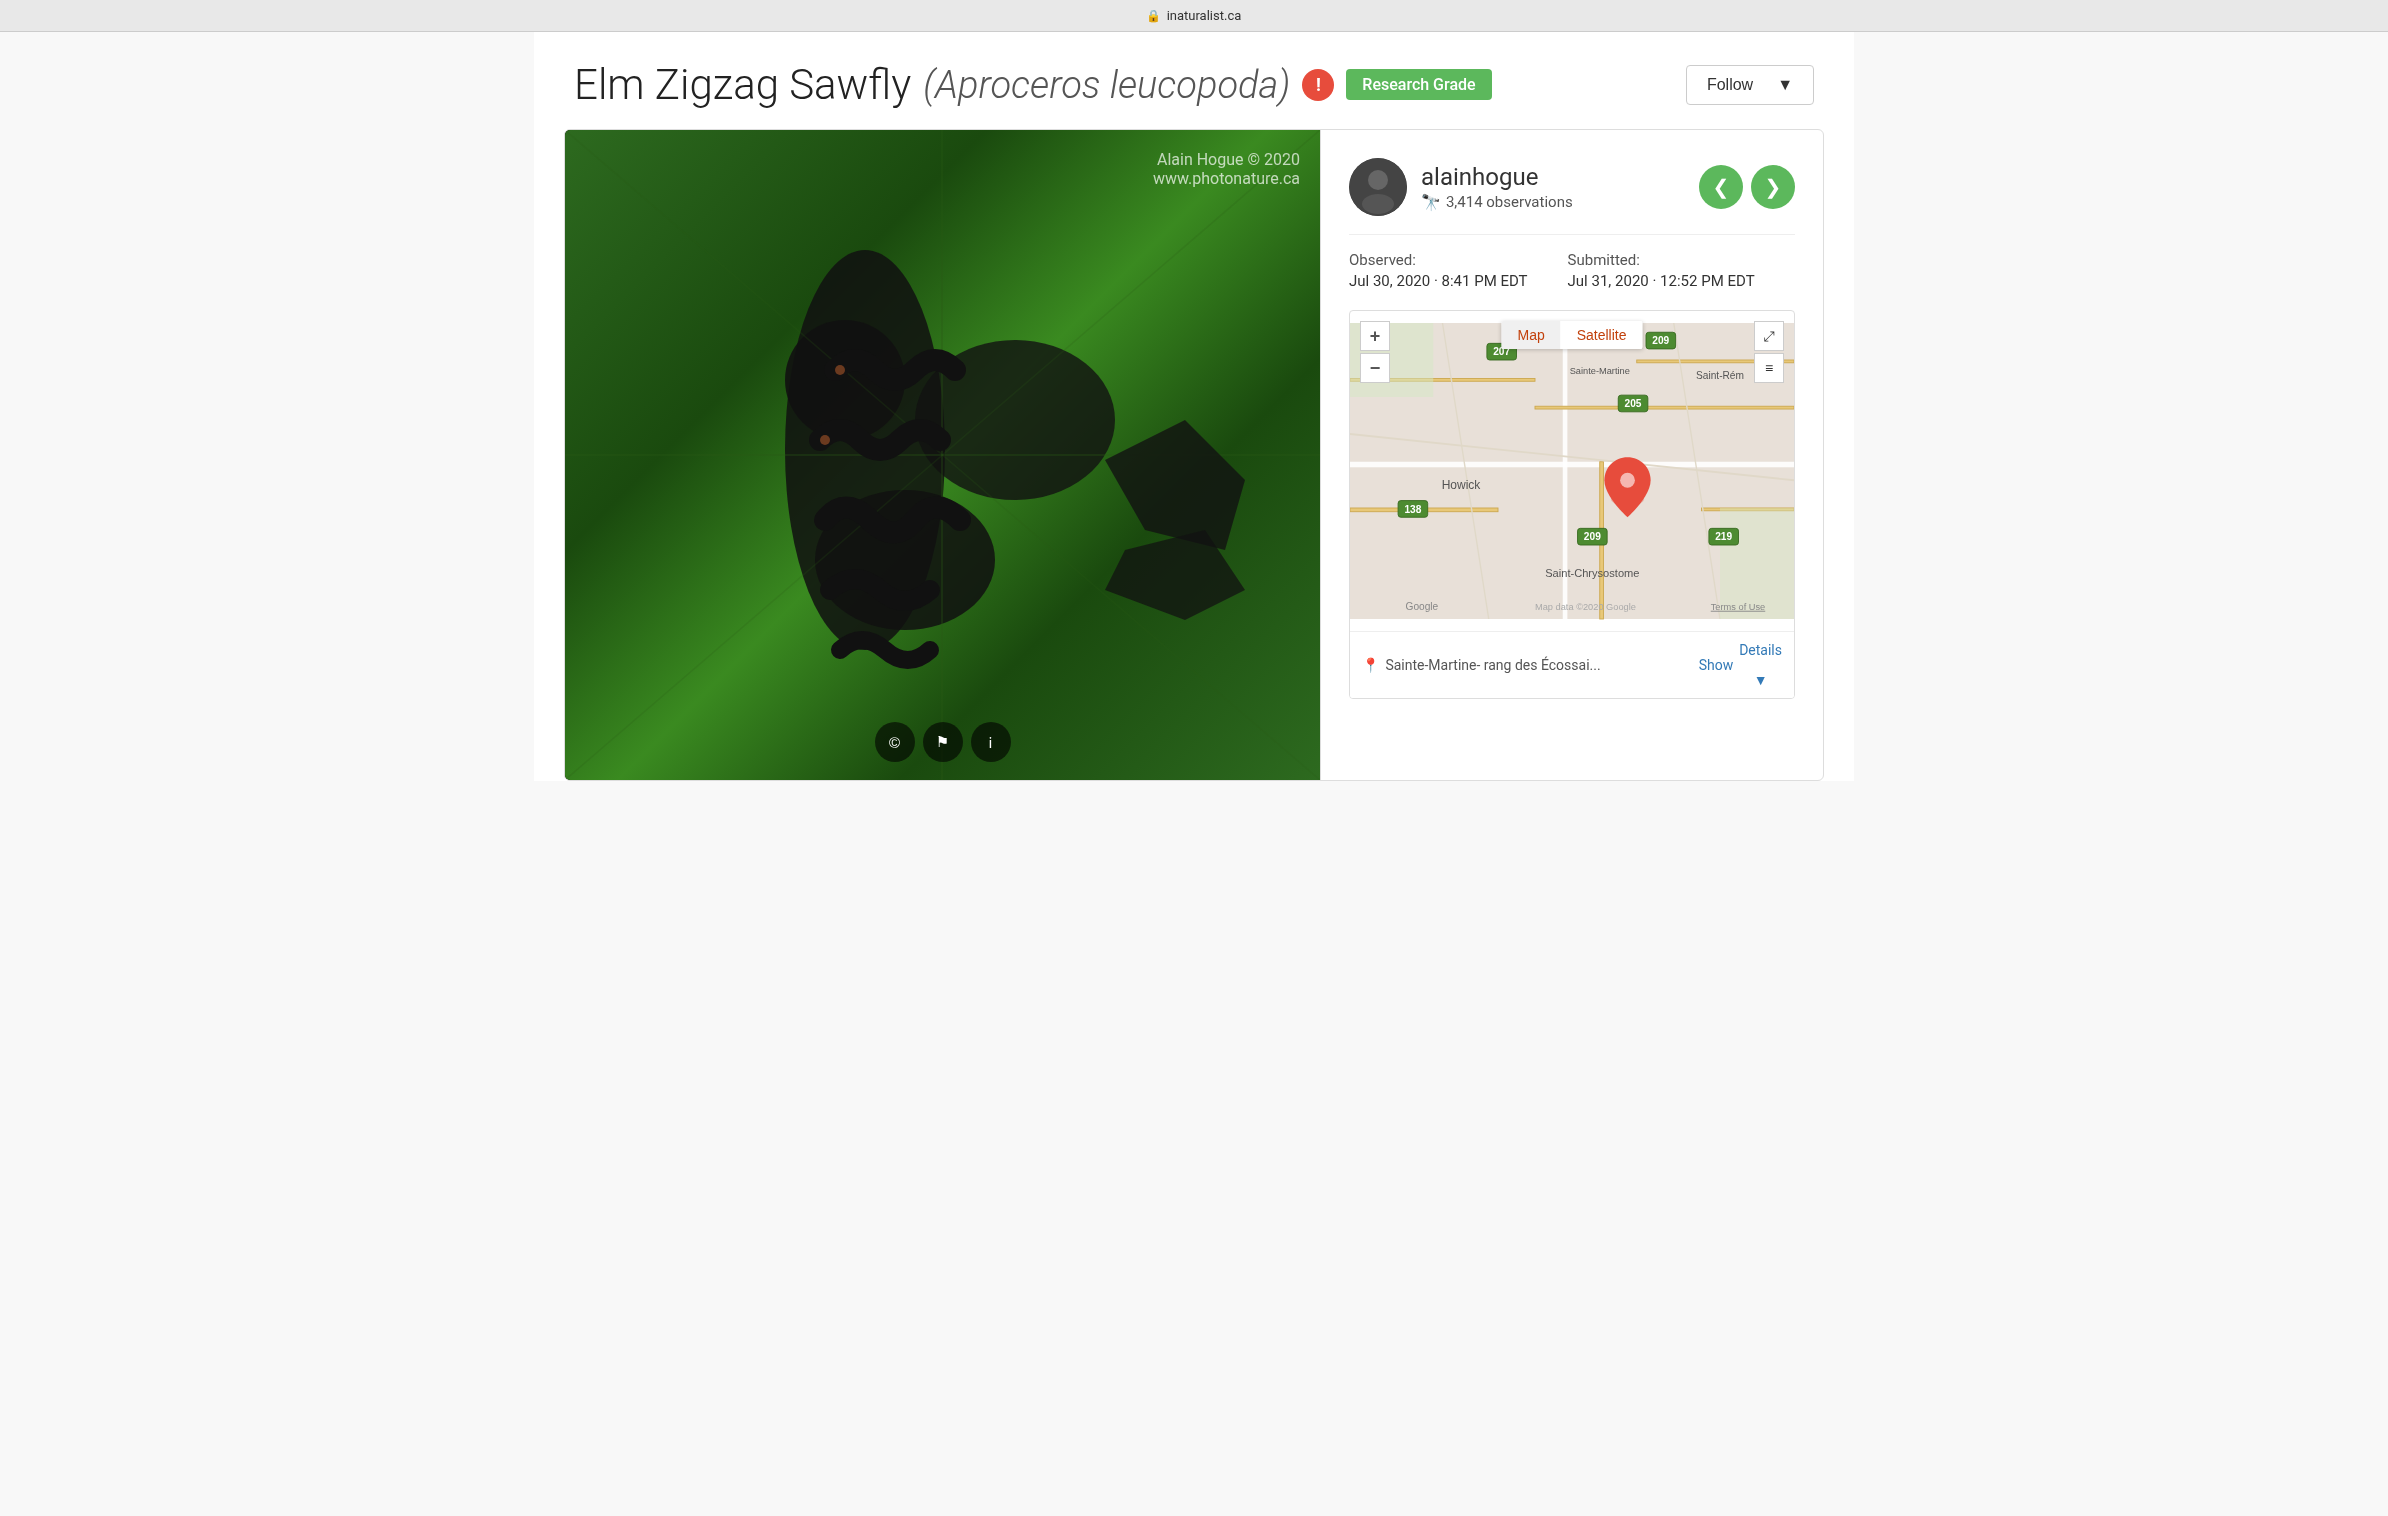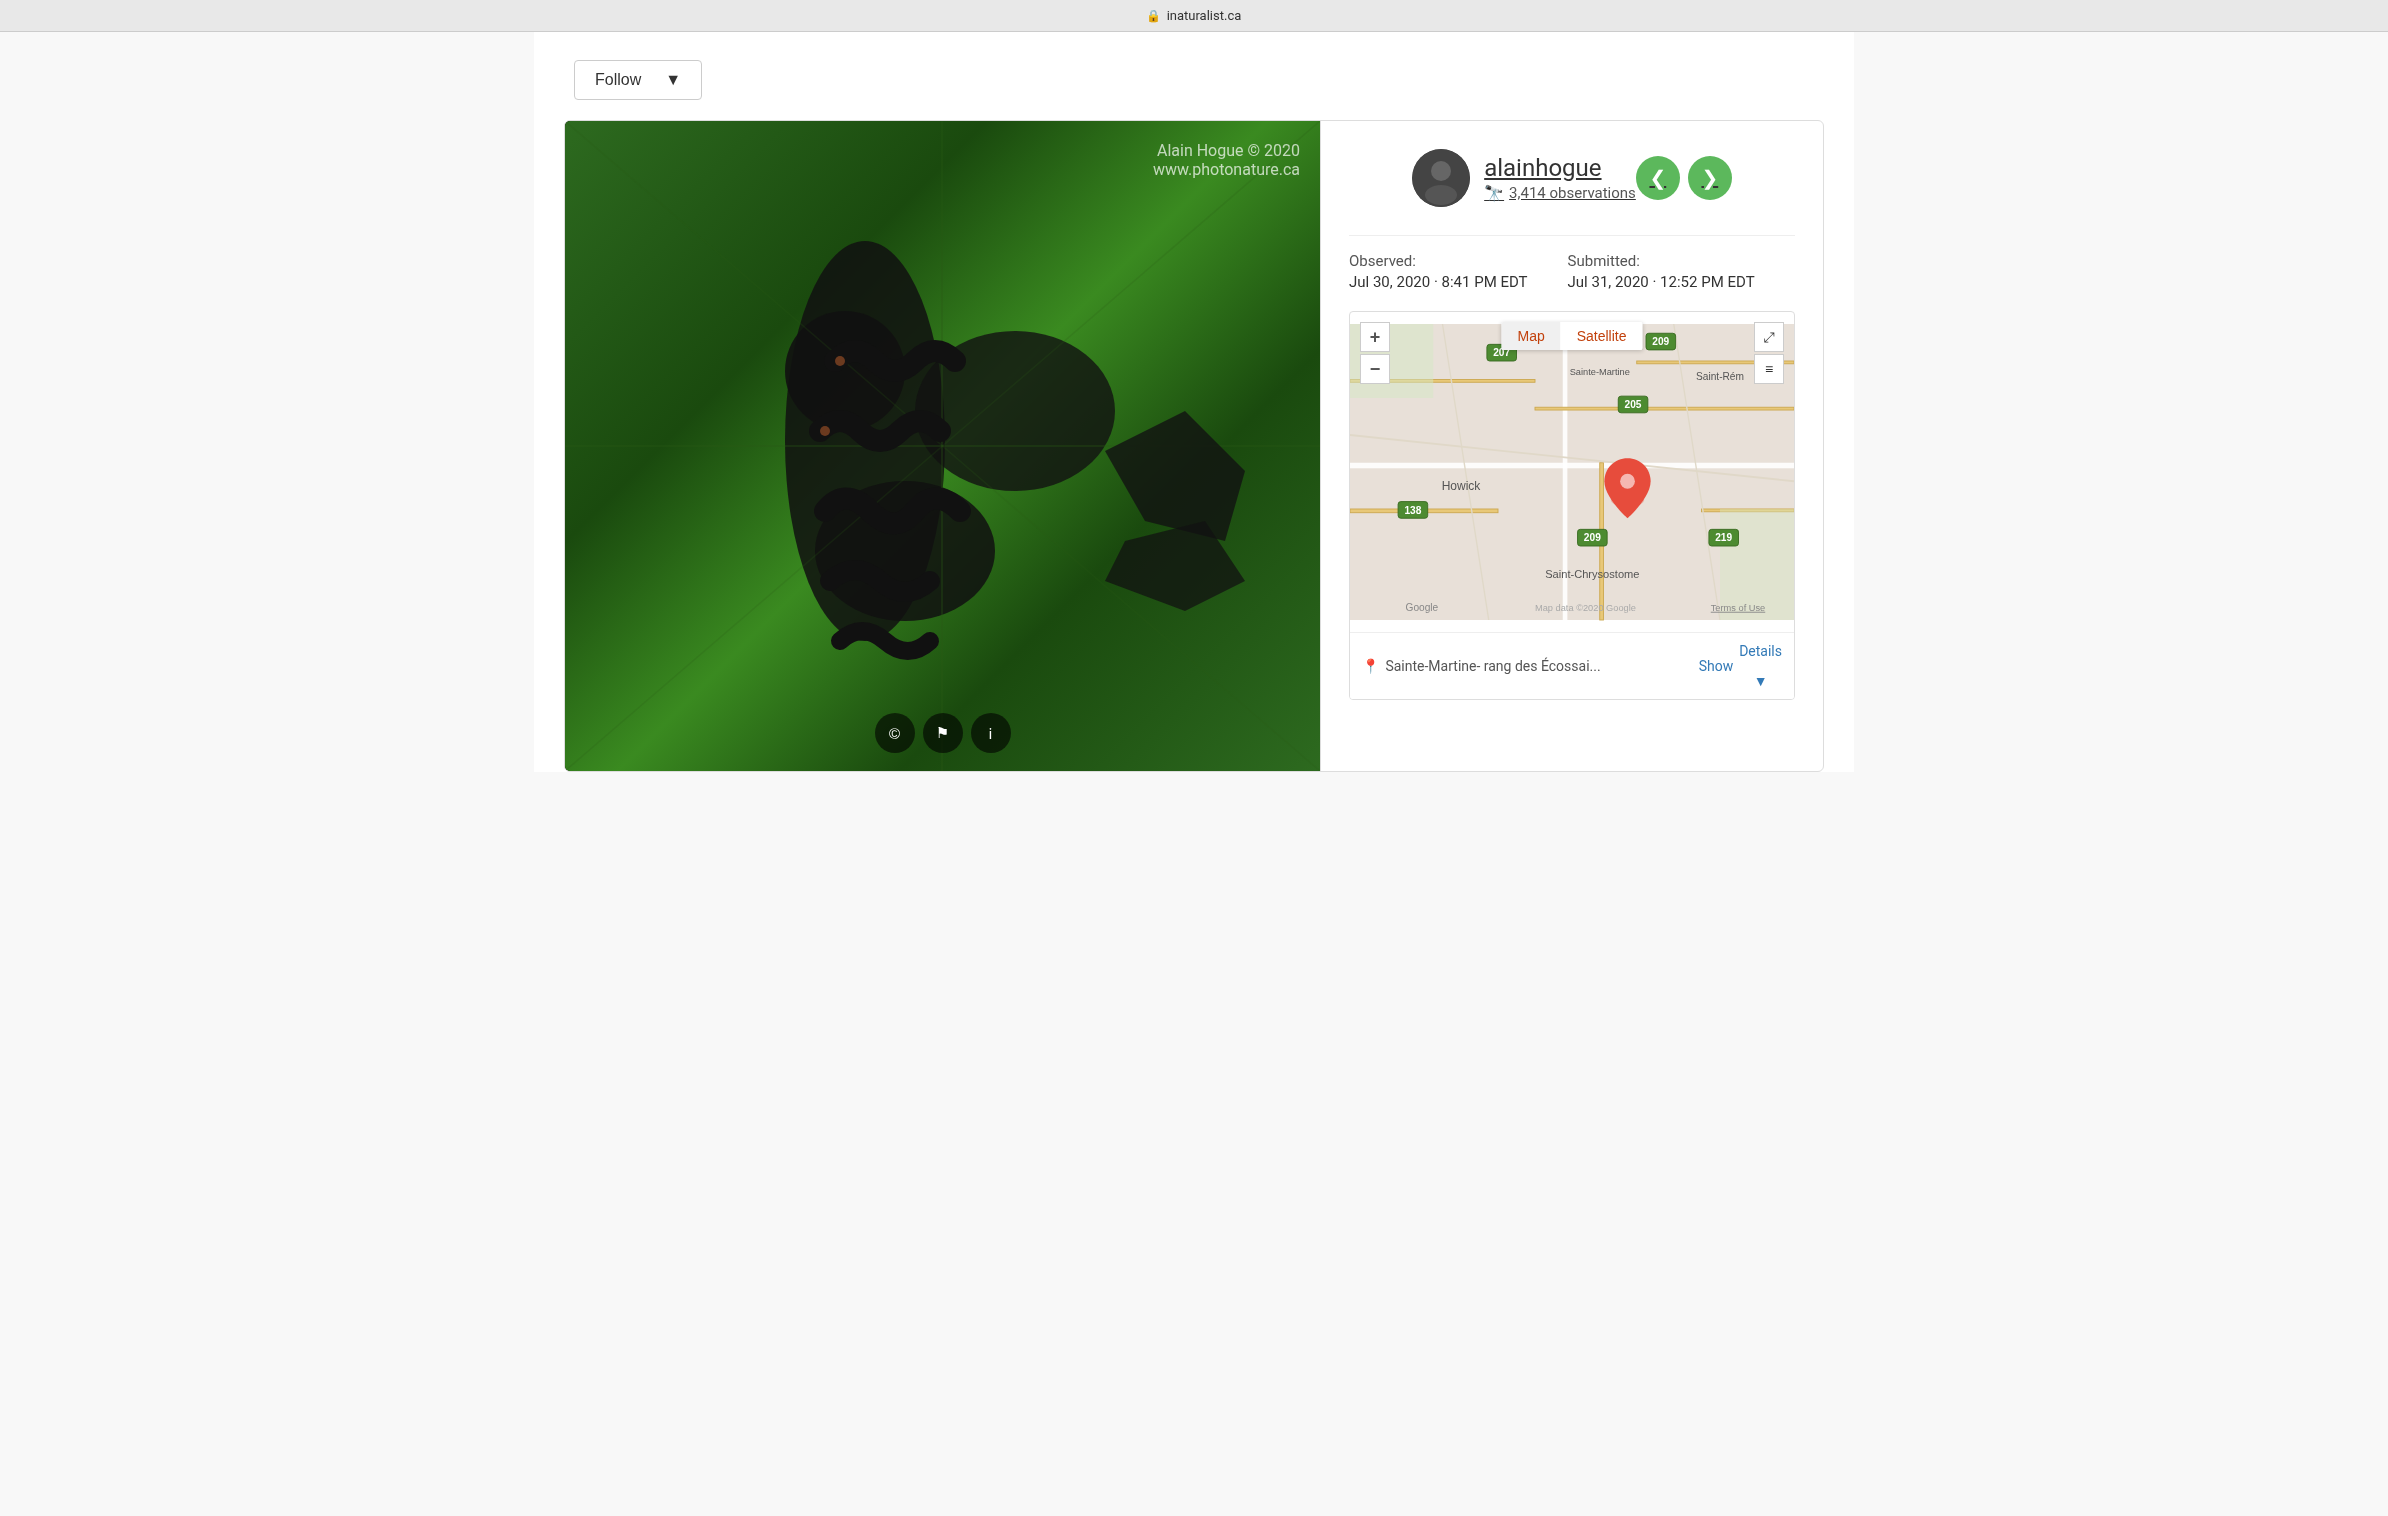--- a/index.html
+++ b/index.html
@@ -141,23 +141,22 @@
     }
     
     .info-section {
       flex: 1;
       padding: 28px 28px;
       border-left: 1px solid #ddd;
     }
     .user-row {
       display: flex;
       align-items: center;
-      justify-content: center;
-      margin-bottom: 28px;
-      text-decoration: underline;
+      justify-content: space-between;
+      margin-bottom: 18px;
     }
     .user-info {
       display: flex;
       align-items: center;
       gap: 14px;
     }
     .user-avatar {
       width: 58px;
       height: 58px;
       border-radius: 50%;
@@ -341,20 +340,26 @@
 <body>
 
 <div class="browser-bar">
   <span class="lock-icon">🔒</span>
   <span>inaturalist.ca</span>
 </div>
 
 <div class="page-content">
 
   <div class="obs-header">
+    <div class="obs-title-group">
+      <span class="obs-title">Elm Zigzag Sawfly</span>
+      <span class="obs-scientific">(Aproceros leucopoda)</span>
+      <div class="alert-icon">!</div>
+      <div class="research-grade-badge">Research Grade</div>
+    </div>
     <button class="follow-btn">
       <span>Follow</span>
       <span>▼</span>
     </button>
   </div>
 
   <div class="obs-card">
 
     <div class="photo-section">
       <div class="photo-fake">

